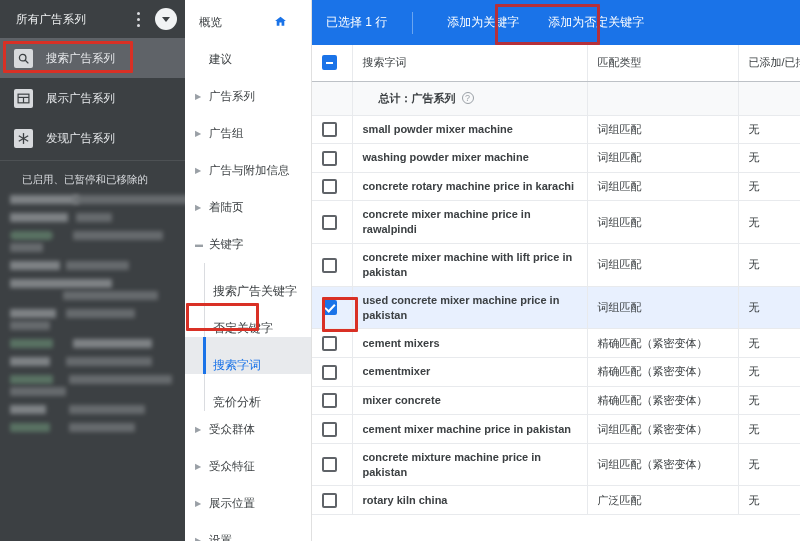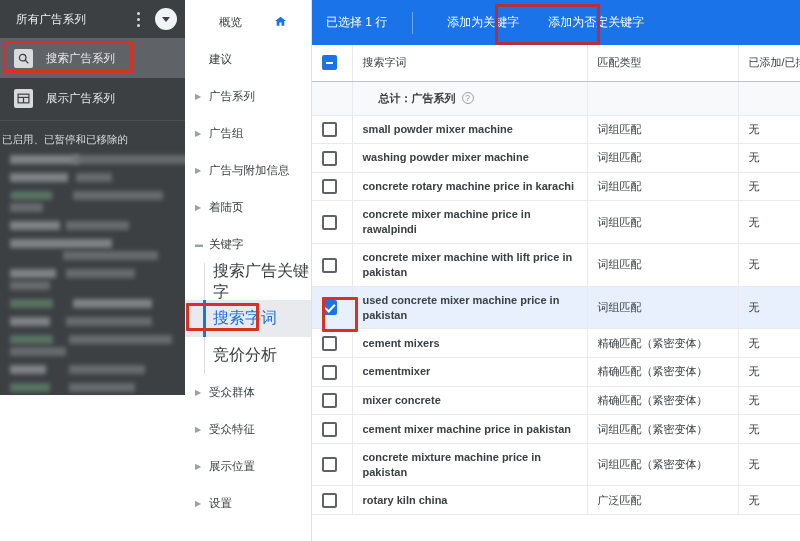--- a/index.html
+++ b/index.html
@@ -6,21 +6,21 @@
   html, body {
     width: 800px; height: 541px;
     font-family: "Liberation Sans", "DejaVu Sans", sans-serif;
     overflow: hidden;
     background: #fff;
   }
   #app { position: relative; width: 800px; height: 541px; display: flex; }
 
   
   .sidebar {
-    width: 185px; height: 395px;
+    width: 185px; height: 541px;
     background: #3c4043;
     color: #e8eaed;
     position: relative;
     flex: 0 0 185px;
   }
   .sb-header {
     height: 38px; display: flex; align-items: center;
     padding: 0 8px 0 16px;
     background: #3c4043;
   }
@@ -48,21 +48,21 @@
   }
   .sb-item.selected { background: #5f6368; }
   .sb-ico {
     width: 19px; height: 19px; flex: 0 0 19px; margin-right: 13px;
     border-radius: 2px; background: #d8dadd; color: #3c4043;
     display: flex; align-items: center; justify-content: center;
   }
   .sb-ico svg { display: block; }
 
   .sb-sub-title {
-    padding: 12px 0 8px 2px; font-size: 10.5px; color: #dadce0;
+    padding: 12px 0 8px 22px; font-size: 10.5px; color: #dadce0;
     border-top: 1px solid #4d5154; margin-top: 2px;
   }
   .blur-list { padding: 0 10px; }
   .blur-row { margin-bottom: 9px; }
   .blur-bar {
     height: 9px; border-radius: 1px; margin-bottom: 3px;
     background: #6e7275; filter: blur(2.2px); opacity: .85;
   }
   .blur-bar.l { background: #8a8e91; }
   .blur-bar.g { background: #5e7a68; }
@@ -77,25 +77,25 @@
   .nav-item {
     height: 37px; display: flex; align-items: center;
     font-size: 11.5px; color: #3c4043; cursor: pointer;
     padding-left: 10px; position: relative;
   }
   .nav-item .arrow {
     width: 10px; flex: 0 0 10px; font-size: 8px; color: #9aa0a6; line-height: 1;
   }
   .nav-item .lbl { padding-left: 4px; }
   .nav-item.nochild .arrow { visibility: hidden; }
-  .nav-item.home-row { justify-content: space-between; padding-right: 24px; margin-left: 20px; }
+  .nav-item.home-row { justify-content: space-between; padding-right: 24px; }
   .home-ico { color: #1a73e8; }
   .nav-child {
-    height: 37px; display: flex; align-items: center;
-    font-size: 16px; color: #3c4043; cursor: pointer;
+    height: 37px; display: flex; align-items: flex-end;
+    font-size: 12px; color: #3c4043; cursor: pointer;
     padding-left: 28px; position: relative;
   }
   .nav-child.active { color: #1a73e8; background: #e8eaed; }
   .nav-rail {
     position: absolute; left: 19px; width: 1px; background: #dadce0;
   }
   .nav-child.active::before {
     content: ""; position: absolute; left: 18px; top: 0; bottom: 0;
     width: 3px; background: #1a73e8;
   }
@@ -202,20 +202,30 @@
       <span class="sb-ico">
         <svg width="13" height="13" viewBox="0 0 24 24" fill="none" stroke="#3c4043" stroke-width="2.2">
           <rect x="2" y="4" width="20" height="16"></rect>
             <line x1="2" y1="10" x2="22" y2="10"></line>
             <line x1="12" y1="10" x2="12" y2="20"></line>
         </svg>
       </span>
       <span>展示广告系列</span>
     </div>
 
+    <div class="sb-item">
+      <span class="sb-ico">
+        <svg width="13" height="13" viewBox="0 0 24 24" stroke="#3c4043" stroke-width="2.4">
+          <line x1="12" y1="2" x2="12" y2="22"></line>
+            <line x1="3.3" y1="7" x2="20.7" y2="17"></line>
+            <line x1="3.3" y1="17" x2="20.7" y2="7"></line>
+        </svg>
+      </span>
+      <span>发现广告系列</span>
+    </div>
 
     <div class="sb-sub-title">已启用、已暂停和已移除的</div>
 
     <div class="blur-list">
       <div class="blur-row">
           <div class="blur-bar l" style="width:42%"></div>
           <div class="blur-bar" style="width:78%;margin-left:38%;margin-top:-12px"></div>
         </div>
       <div class="blur-row">
           <div class="blur-bar l" style="width:35%"></div>
@@ -294,20 +304,23 @@
     </div>
     <div class="nav-item">
       <span class="arrow">▬</span>
         <span class="lbl">关键字</span>
     </div>
 
     <div style="position:relative;">
       <div class="nav-rail" style="top:0;bottom:0;"></div>
       <div class="nav-child">
         <span>搜索广告关键字</span>
+      </div>
+      <div class="nav-child">
+        <span>否定关键字</span>
       </div>
       <div class="nav-child active">
         <span>搜索字词</span>
       </div>
       <div class="nav-child">
         <span>竞价分析</span>
       </div>
     </div>
 
     <div class="nav-item">

